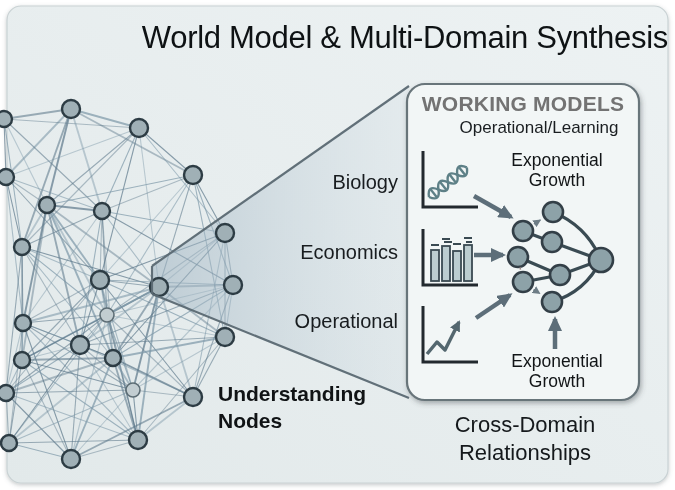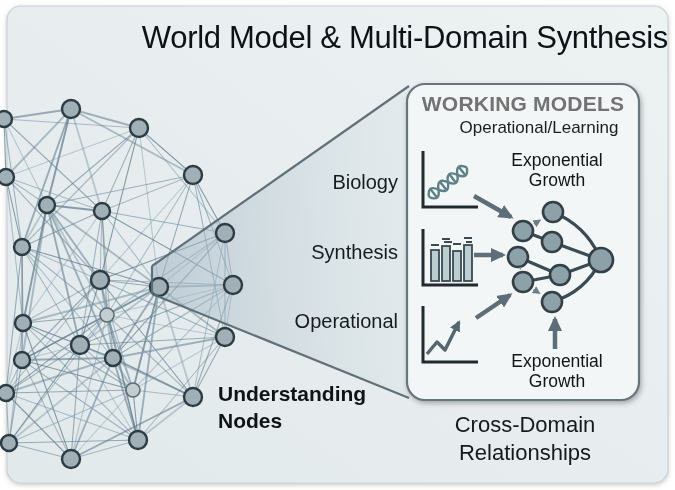--- a/index.html
+++ b/index.html
@@ -332,21 +332,21 @@
         <circle cx="601" cy="260" r="12" fill="#8da2a8" stroke="#333f47" stroke-width="2.6"></circle>
         <line x1="534.0" y1="224.0" x2="540.3" y2="220.0" stroke="#6e7d86" stroke-width="1.5" stroke-dasharray="4 3" marker-end="url(#ahSmall)"></line>
         <line x1="533.7" y1="289.4" x2="539.7" y2="293.5" stroke="#6e7d86" stroke-width="1.5" stroke-dasharray="4 3" marker-end="url(#ahSmall)"></line>
         <line x1="520.5" y1="269.7" x2="520.1" y2="267.3" stroke="#9b8b8b" stroke-width="1.5" stroke-dasharray="4 3" marker-end="none"></line>
       </g>
   </svg>
 
   <div class="txt title">World Model &amp; Multi-Domain Synthesis</div>
 
   <div class="txt domain-label dl-biology">Biology</div>
-  <div class="txt domain-label dl-economics">Synthesis</div>
+  <div class="txt domain-label dl-economics">Economics</div>
   <div class="txt domain-label dl-technology">Operational</div>
 
   <div class="txt box-heading">WORKING MODELS</div>
   <div class="txt box-subheading">Operational/Learning</div>
 
   <div class="txt eg eg-top">Exponential
 Growth</div>
   <div class="txt eg eg-bottom">Exponential
 Growth</div>
 

